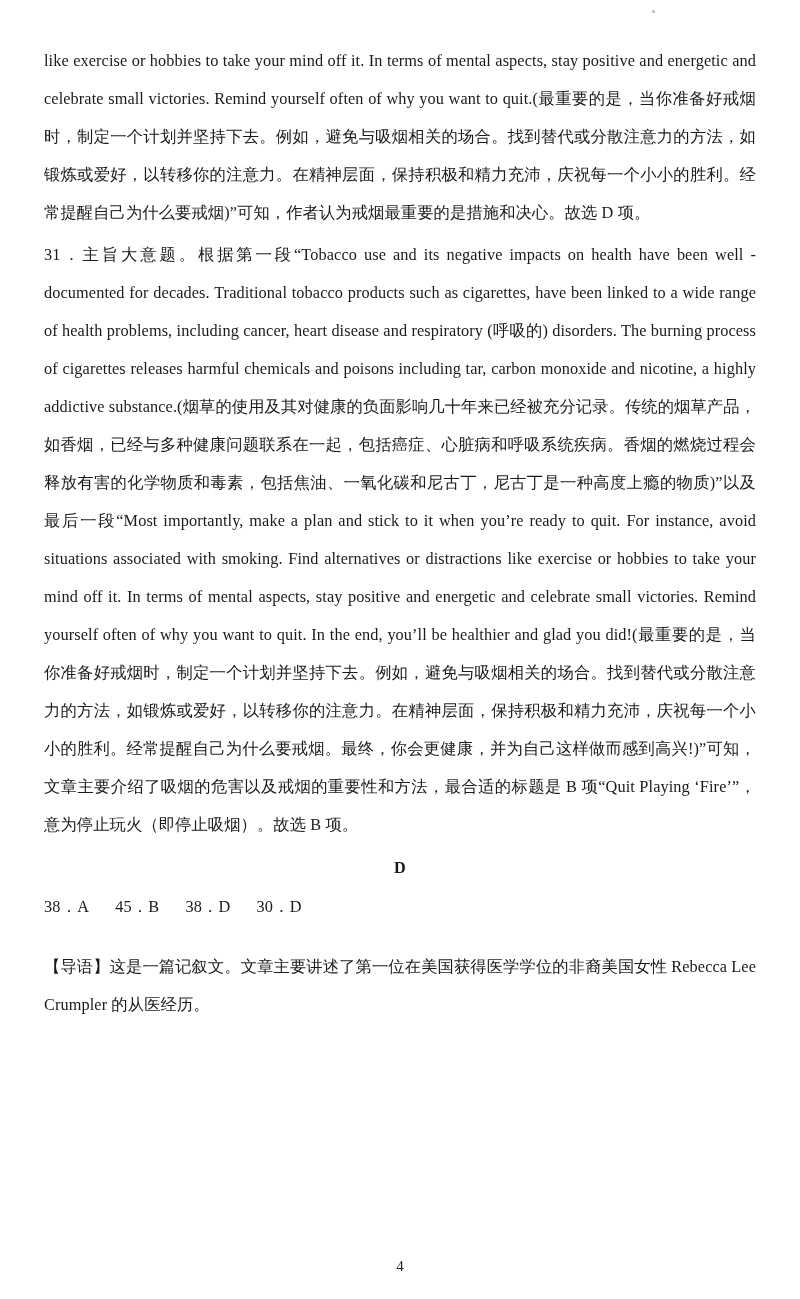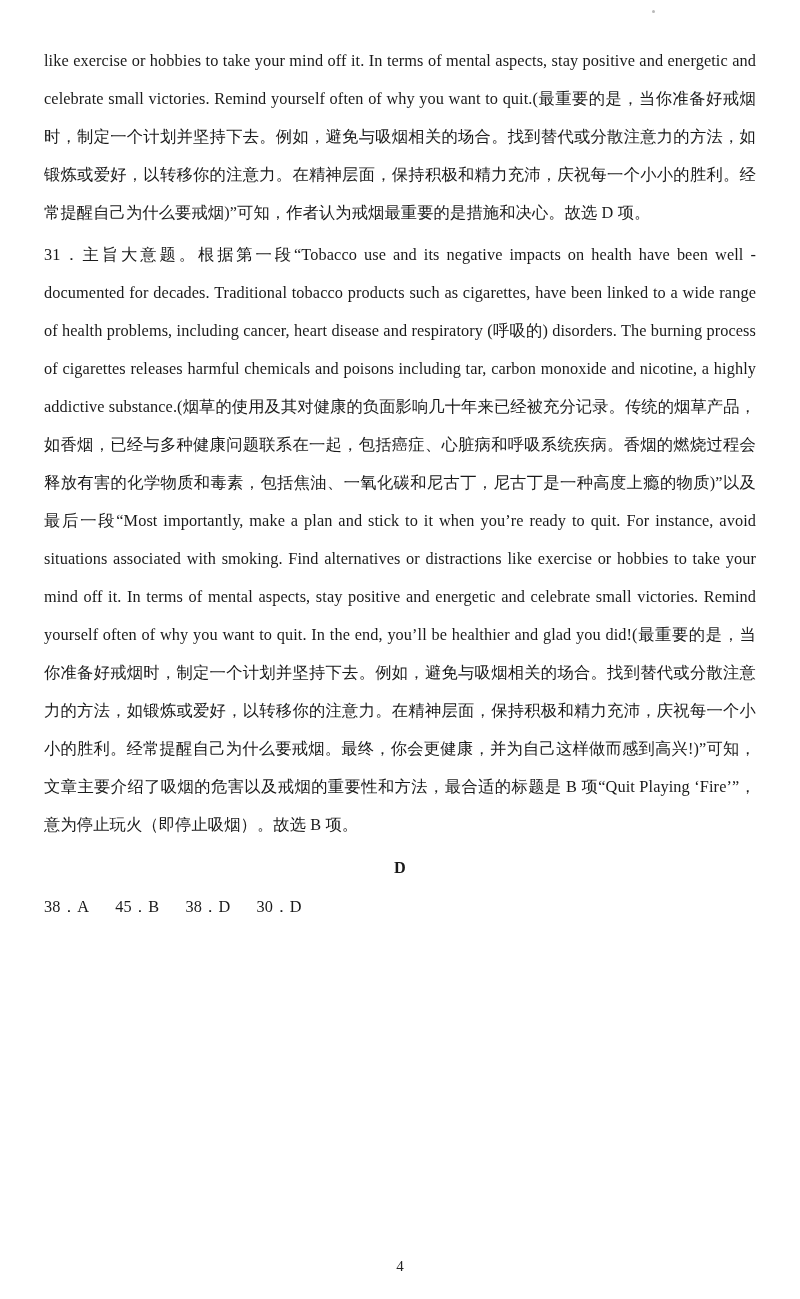--- a/index.html
+++ b/index.html
@@ -77,17 +77,18 @@
   <p class="blk">like exercise or hobbies to take your mind off it. In terms of mental aspects, stay positive and energetic and celebrate small victories. Remind yourself often of why you want to quit.(最重要的是，当你准备好戒烟时，制定一个计划并坚持下去。例如，避免与吸烟相关的场合。找到替代或分散注意力的方法，如锻炼或爱好，以转移你的注意力。在精神层面，保持积极和精力充沛，庆祝每一个小小的胜利。经常提醒自己为什么要戒烟)”可知，作者认为戒烟最重要的是措施和决心。故选 D 项。</p>
 
   <p class="blk">31．主旨大意题。根据第一段“Tobacco use and its negative impacts on health have been well - documented for decades. Traditional tobacco products such as cigarettes, have been linked to a wide range of health problems, including cancer, heart disease and respiratory (呼吸的) disorders. The burning process of cigarettes releases harmful chemicals and poisons including tar, carbon monoxide and nicotine, a highly addictive substance.(烟草的使用及其对健康的负面影响几十年来已经被充分记录。传统的烟草产品，如香烟，已经与多种健康问题联系在一起，包括癌症、心脏病和呼吸系统疾病。香烟的燃烧过程会释放有害的化学物质和毒素，包括焦油、一氧化碳和尼古丁，尼古丁是一种高度上瘾的物质)”以及最后一段“Most importantly, make a plan and stick to it when you’re ready to quit. For instance, avoid situations associated with smoking. Find alternatives or distractions like exercise or hobbies to take your mind off it. In terms of mental aspects, stay positive and energetic and celebrate small victories. Remind yourself often of why you want to quit. In the end, you’ll be healthier and glad you did!(最重要的是，当你准备好戒烟时，制定一个计划并坚持下去。例如，避免与吸烟相关的场合。找到替代或分散注意力的方法，如锻炼或爱好，以转移你的注意力。在精神层面，保持积极和精力充沛，庆祝每一个小小的胜利。经常提醒自己为什么要戒烟。最终，你会更健康，并为自己这样做而感到高兴!)”可知，文章主要介绍了吸烟的危害以及戒烟的重要性和方法，最合适的标题是 B 项“Quit Playing ‘Fire’”，意为停止玩火（即停止吸烟）。故选 B 项。</p>
 
   <p class="center">D</p>
 
   <p class="answers"><span>38．</span><span>A</span><span class="gap"></span><span>45．</span><span>B</span><span class="gap"></span><span>38．</span><span>D</span><span class="gap"></span><span>30．</span><span>D</span></p>
 
   <div class="spacer"></div>
 
+  <p class="blk">【导语】这是一篇记叙文。文章主要讲述了第一位在美国获得医学学位的非裔美国女性 Rebecca Lee Crumpler 的从医经历。</p>
 
 
   <div class="footer">4</div>
 
 </div>
 
 </body></html>

